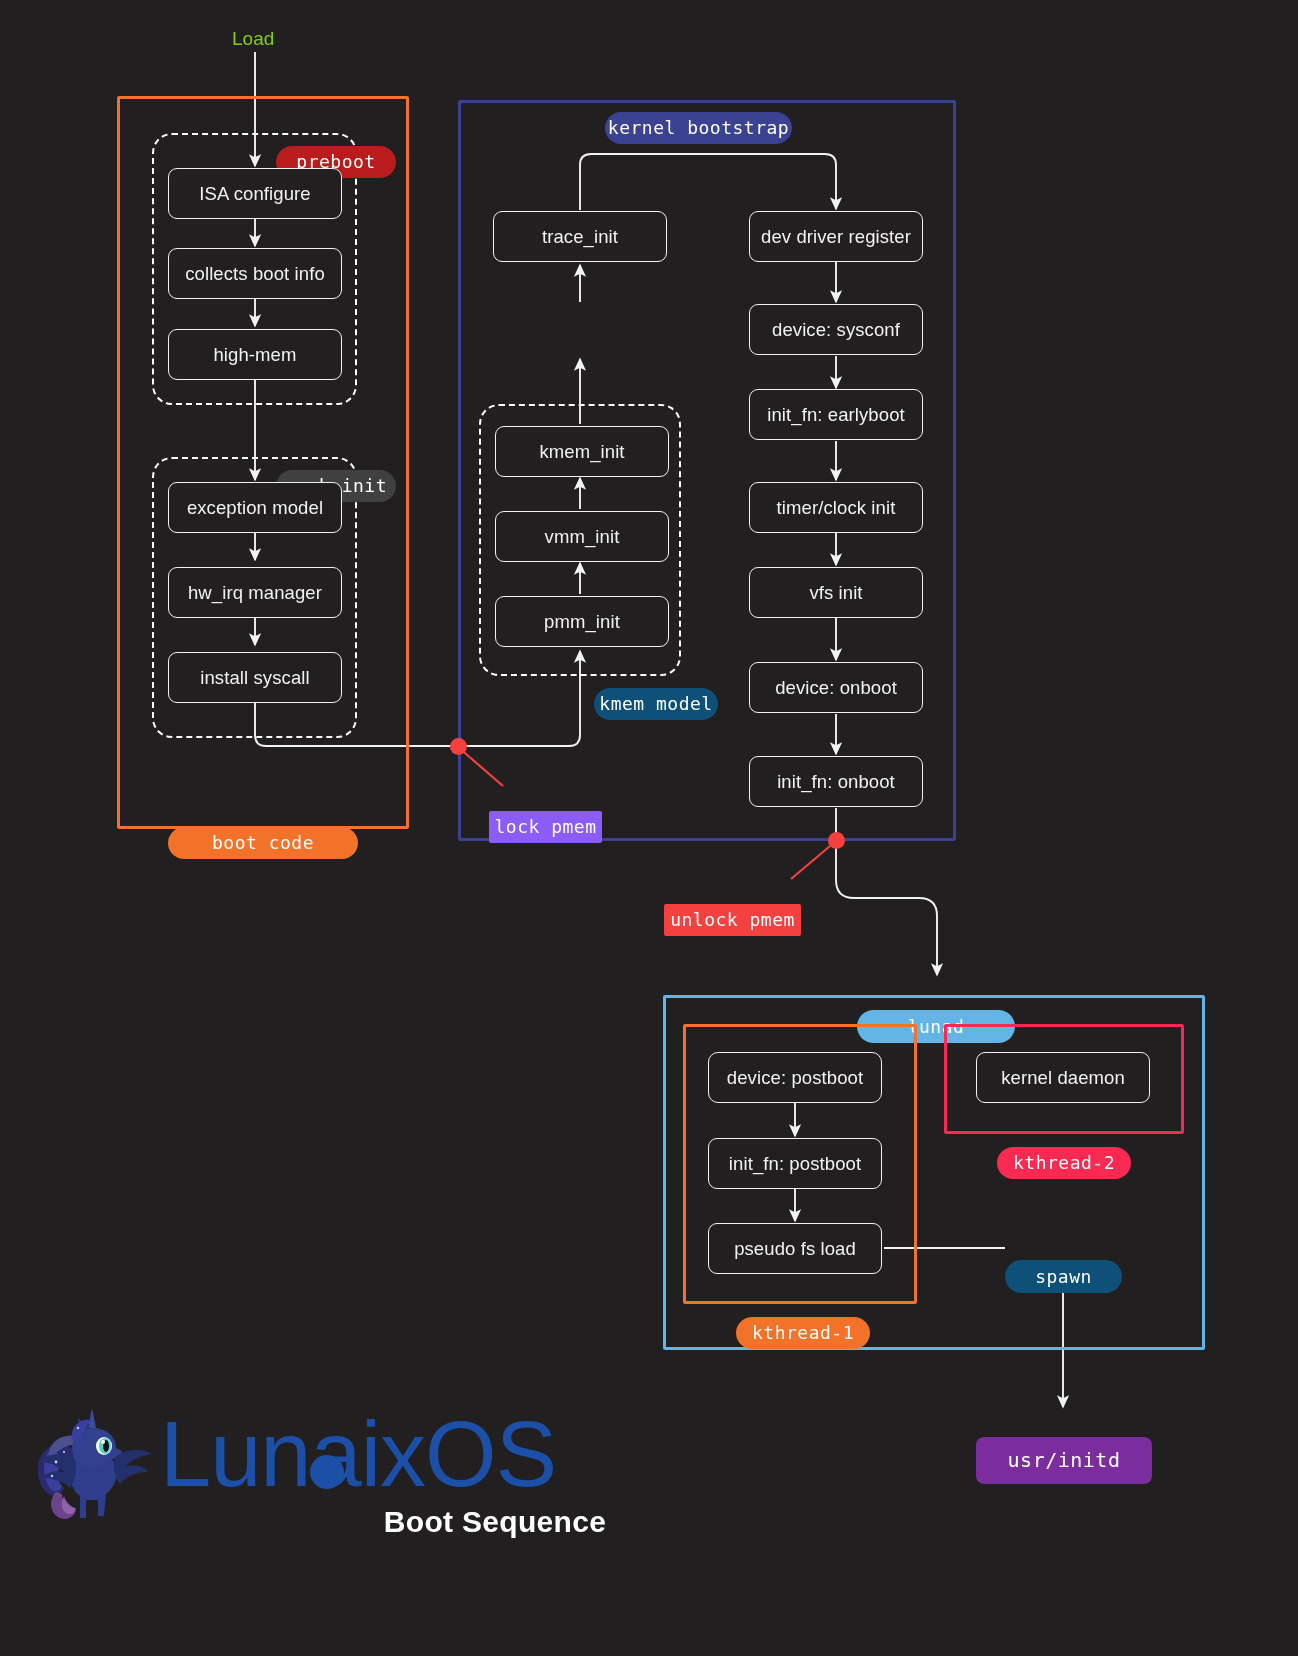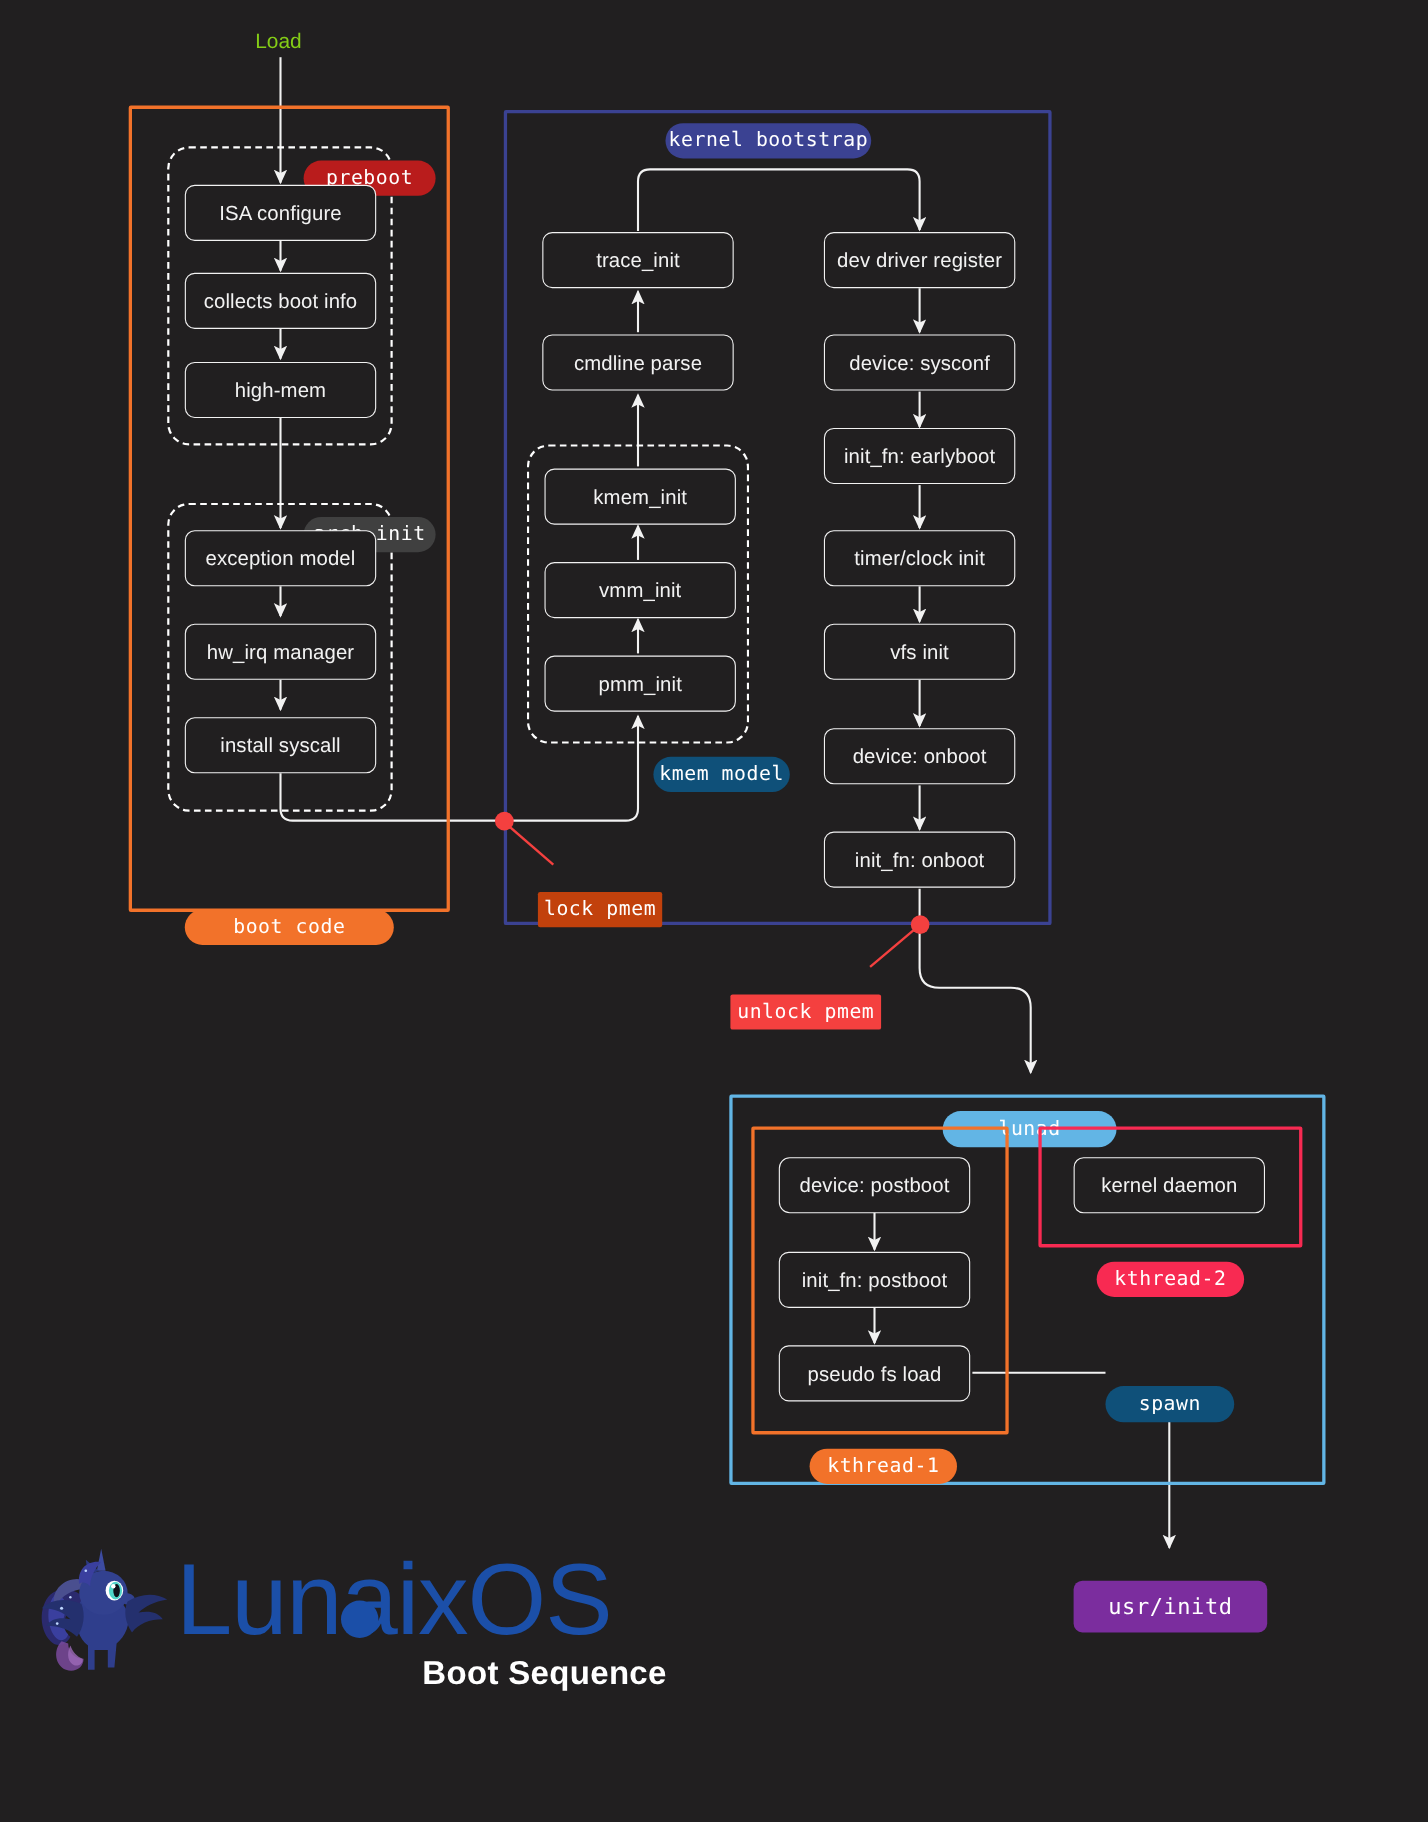--- a/index.html
+++ b/index.html
@@ -170,40 +170,39 @@
 
   <div class="node" style="left:168px; top:168px; width:174px; height:51px;">ISA configure</div>
   <div class="node" style="left:168px; top:248px; width:174px; height:51px;">collects boot info</div>
   <div class="node" style="left:168px; top:329px; width:174px; height:51px;">high-mem</div>
 
   <div class="node" style="left:168px; top:482px; width:174px; height:51px;">exception model</div>
   <div class="node" style="left:168px; top:567px; width:174px; height:51px;">hw_irq manager</div>
   <div class="node" style="left:168px; top:652px; width:174px; height:51px;">install syscall</div>
 
   <div class="node" style="left:493px; top:211px; width:174px; height:51px;">trace_init</div>
-  <div class="node" style="left:493px; top:304px; width:174px; height:51px;">cmdline parse</div>
   <div class="node" style="left:495px; top:426px; width:174px; height:51px;">kmem_init</div>
   <div class="node" style="left:495px; top:511px; width:174px; height:51px;">vmm_init</div>
   <div class="node" style="left:495px; top:596px; width:174px; height:51px;">pmm_init</div>
 
   <div class="node" style="left:749px; top:211px; width:174px; height:51px;">dev driver register</div>
   <div class="node" style="left:749px; top:304px; width:174px; height:51px;">device: sysconf</div>
   <div class="node" style="left:749px; top:389px; width:174px; height:51px;">init_fn: earlyboot</div>
   <div class="node" style="left:749px; top:482px; width:174px; height:51px;">timer/clock init</div>
   <div class="node" style="left:749px; top:567px; width:174px; height:51px;">vfs init</div>
   <div class="node" style="left:749px; top:756px; width:174px; height:51px;">init_fn: onboot</div>
   <div class="node" style="left:749px; top:662px; width:174px; height:51px;">device: onboot</div>
 
   <div class="node" style="left:708px; top:1052px; width:174px; height:51px;border-radius:10px;">device: postboot</div>
   <div class="node" style="left:708px; top:1138px; width:174px; height:51px;">init_fn: postboot</div>
   <div class="node" style="left:708px; top:1223px; width:174px; height:51px;">pseudo fs load</div>
   <div class="node" style="left:976px; top:1052px; width:174px; height:51px;">kernel daemon</div>
 
   <div class="dot" style="left:450px; top:738px;"></div>
-  <div class="tag square" style="left:489px; top:783px; width:113px; height:32px; background:#c2410c;">lock pmem</div>
+  <div class="tag square" style="left:489px; top:783px; width:113px; height:32px; background:#8b5cf6;">lock pmem</div>
 
   <div class="dot" style="left:828px; top:832px;"></div>
   <div class="tag square" style="left:664px; top:876px; width:137px; height:32px; background:#f4403f;">unlock pmem</div>
 
   <div class="tag" style="left:1005px; top:1232px; width:117px; height:33px; background:#0f5079;">spawn</div>
 
   <div class="tag" style="left:976px; top:1409px; width:176px; height:47px; background:#7b2d9e; border-radius:8px; font-size:20px;">usr/initd</div>
 
   <div id="brand">
     <svg width="140" height="130" viewBox="0 0 140 130" style="position:absolute; left:0; top:18px;">

